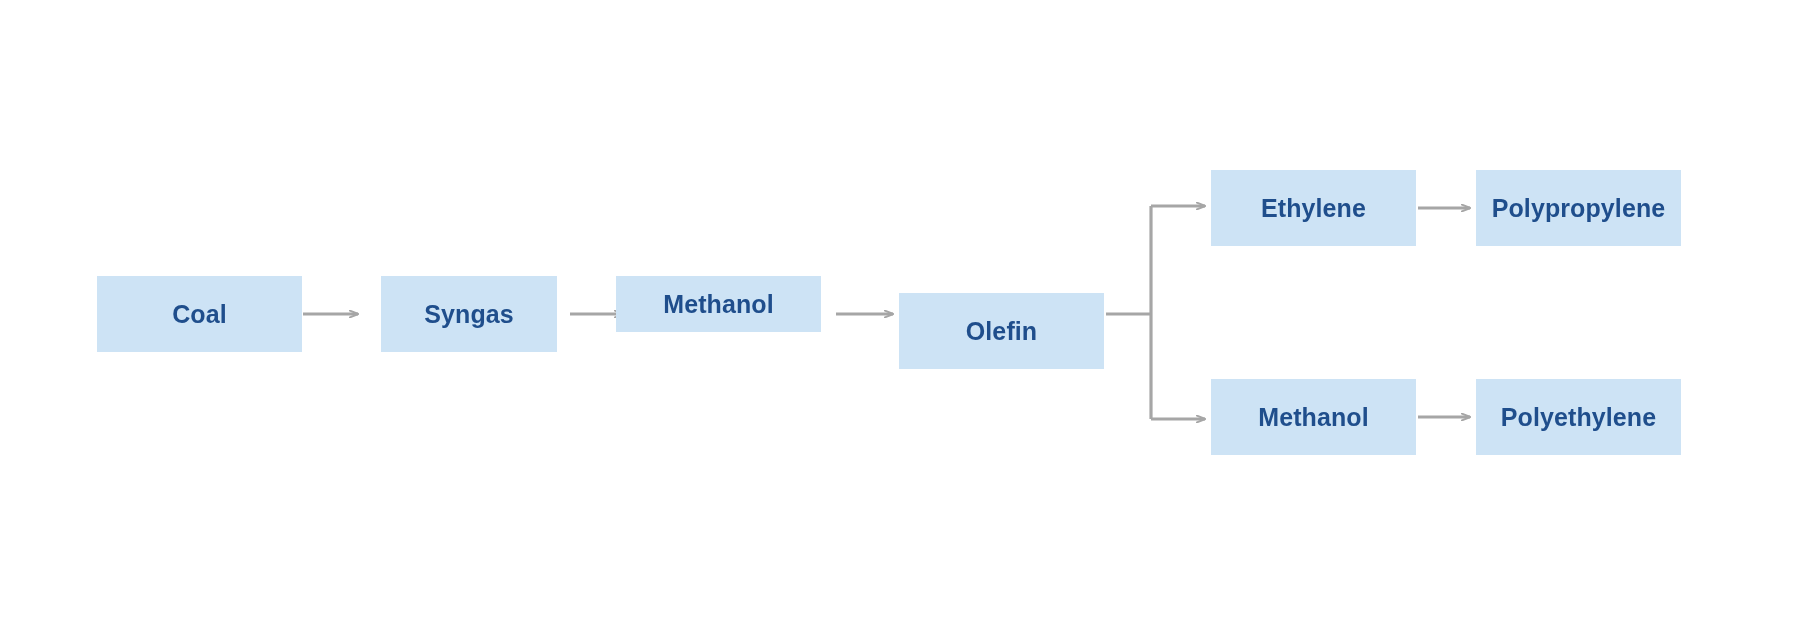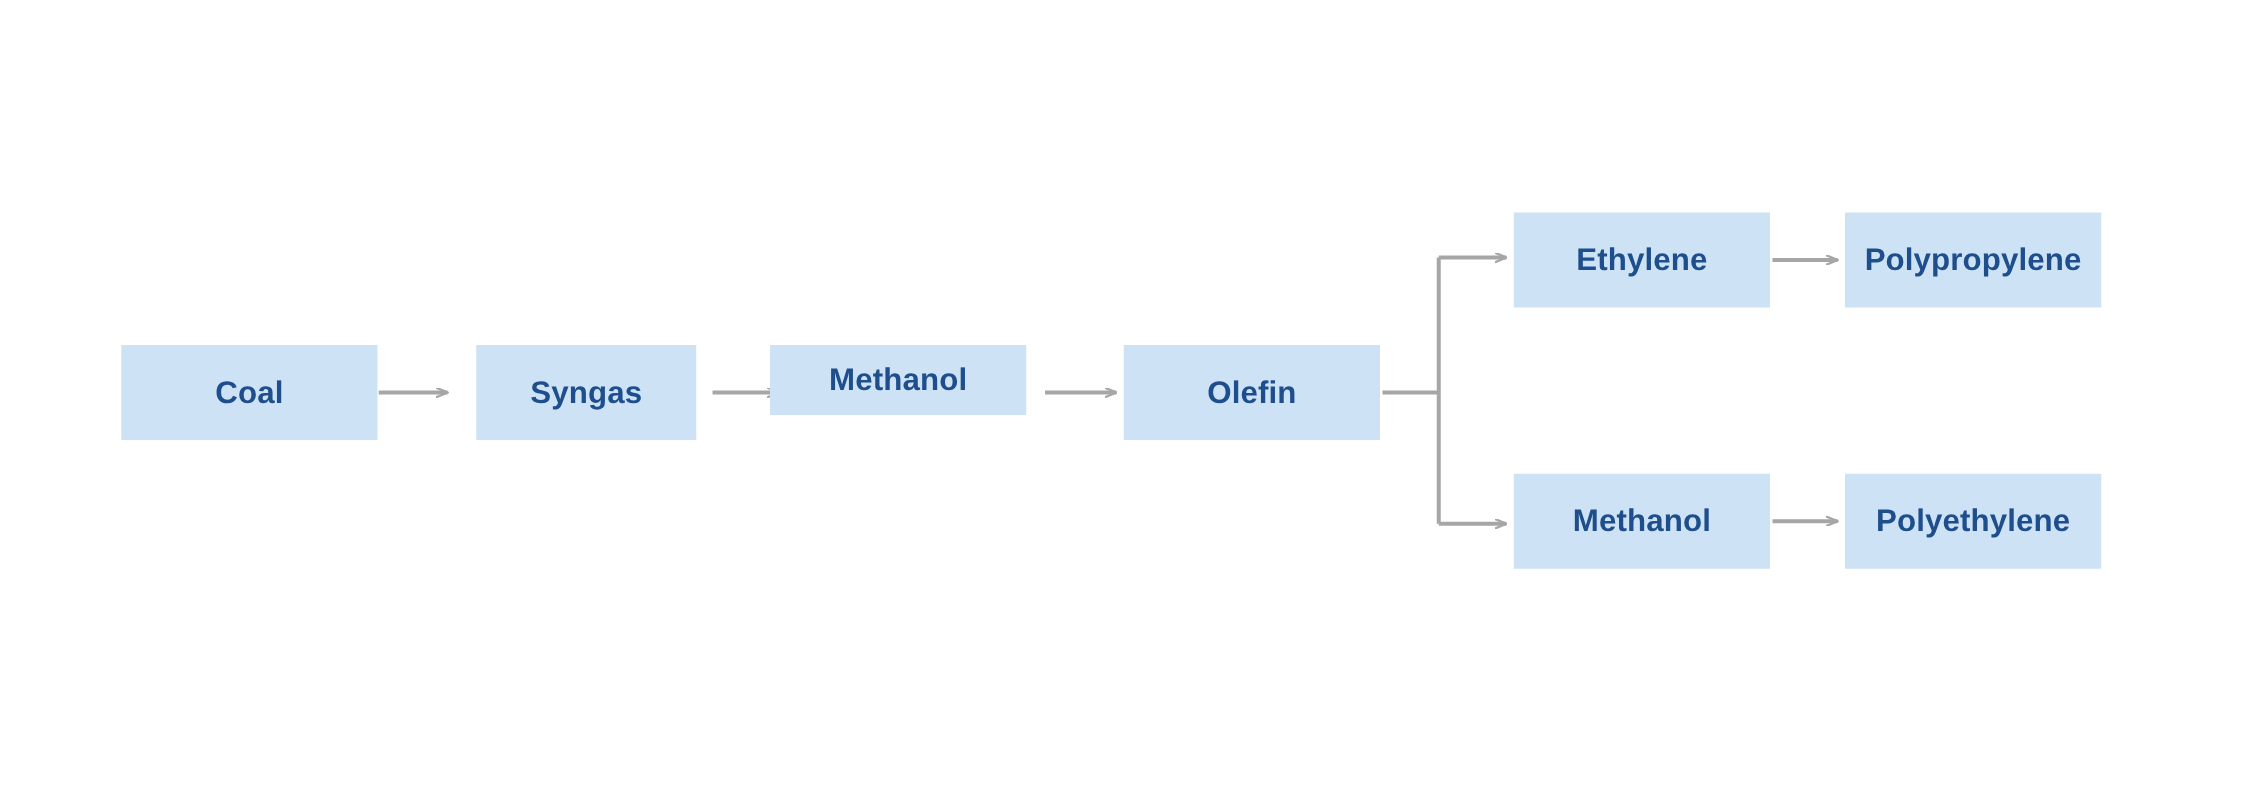--- a/index.html
+++ b/index.html
@@ -87,21 +87,21 @@
   </div>
 
   <div class="node-box" style="left:381px; top:276px; width:176px; height:76px;">
     <span class="node-label">Syngas</span>
   </div>
 
   <div class="node-box" style="left:616px; top:276px; width:205px; height:56px;">
     <span class="node-label">Methanol</span>
   </div>
 
-  <div class="node-box" style="left:899px; top:276px; width:205px; height:76px;">
+  <div class="node-box" style="left:899px; top:293px; width:205px; height:76px;">
     <span class="node-label">Olefin</span>
   </div>
 
   <div class="node-box" style="left:1211px; top:170px; width:205px; height:76px;">
     <span class="node-label">Ethylene</span>
   </div>
 
   <div class="node-box" style="left:1476px; top:170px; width:205px; height:76px;">
     <span class="node-label">Polypropylene</span>
   </div>

